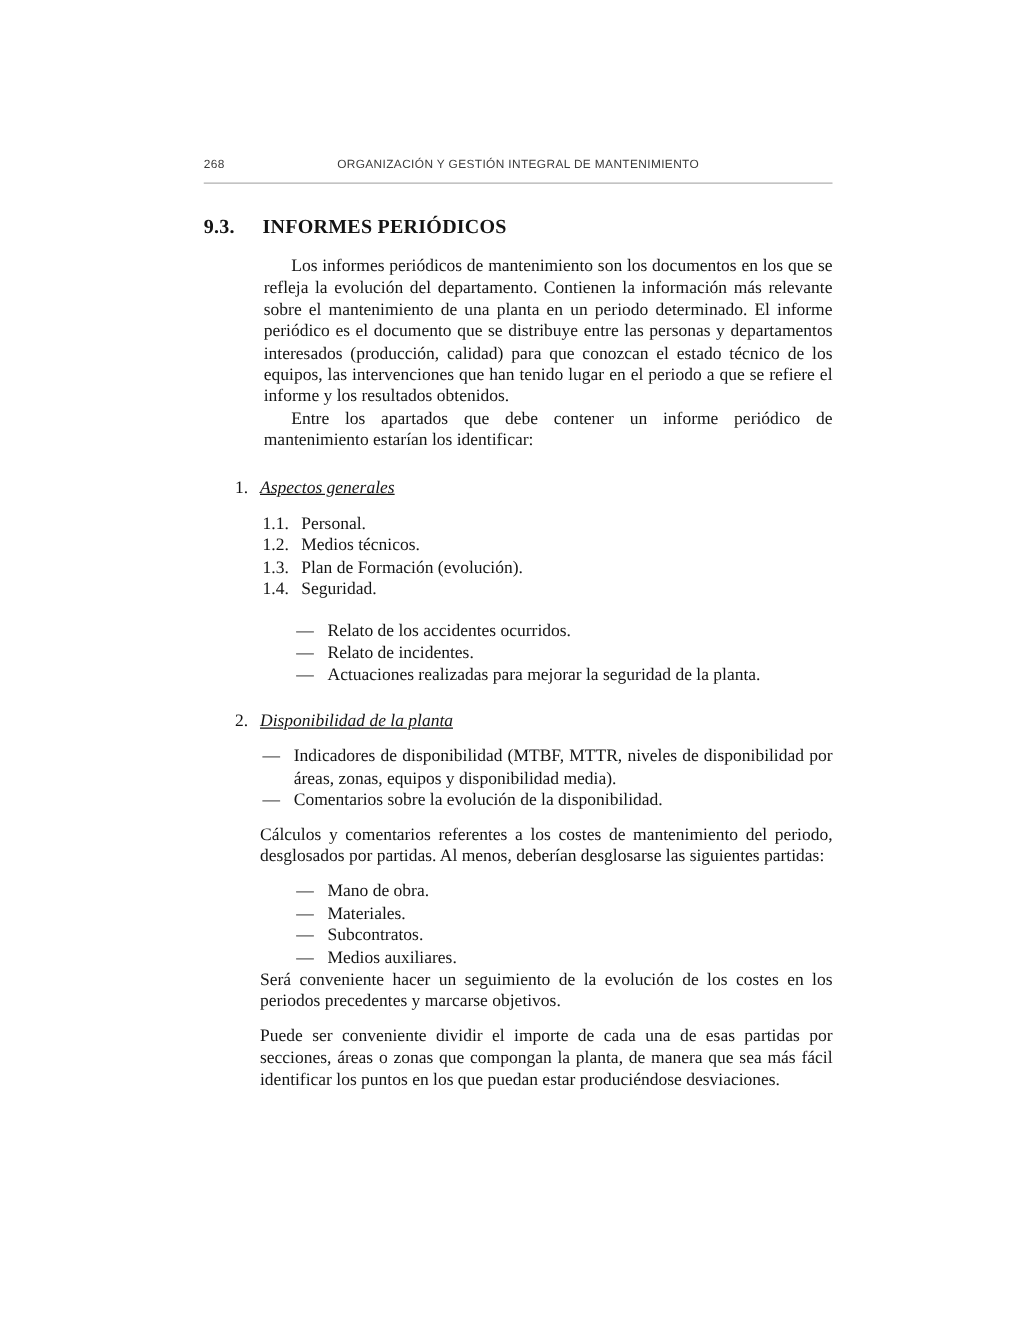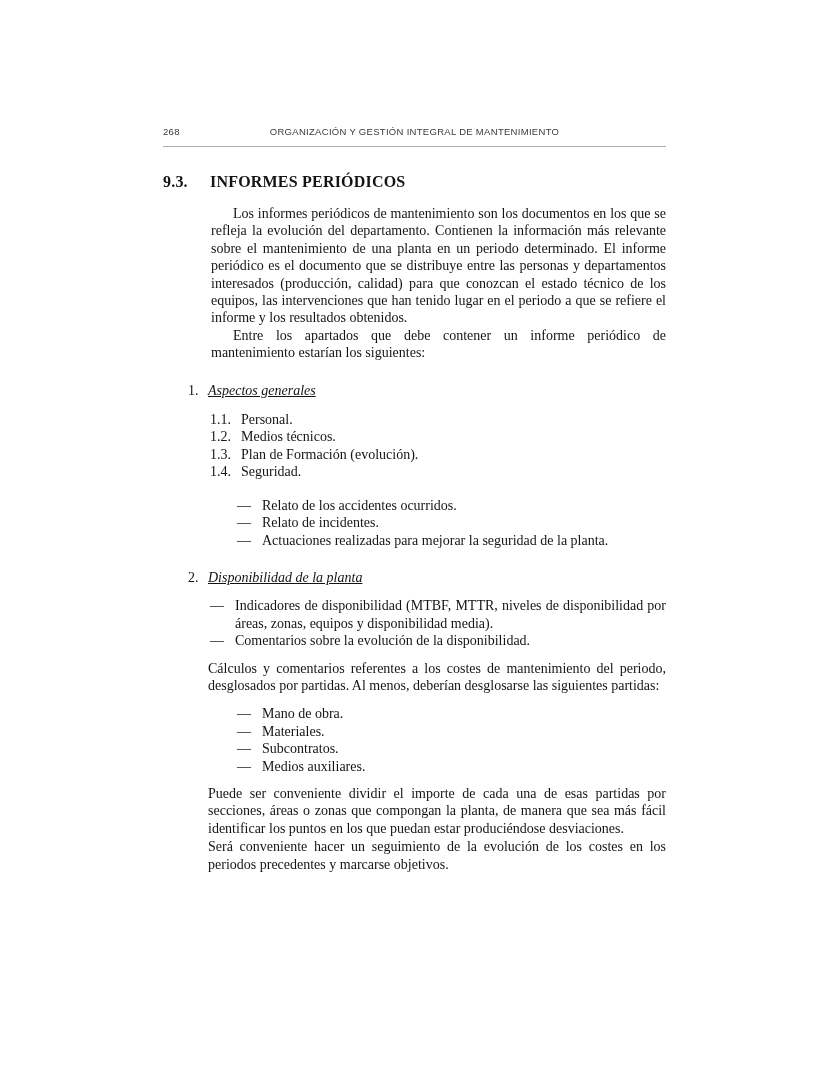--- a/index.html
+++ b/index.html
@@ -96,21 +96,21 @@
     <span class="running-title">ORGANIZACIÓN Y GESTIÓN INTEGRAL DE MANTENIMIENTO</span>
   </header>
   <hr class="header-rule">
 
   <h1 class="section-heading">
     <span class="sec-num">9.3.</span>
     <span class="sec-title">INFORMES PERIÓDICOS</span>
   </h1>
 
   <p class="body-para indent">Los informes periódicos de mantenimiento son los documentos en los que se refleja la evolución del departamento. Contienen la información más relevante sobre el mantenimiento de una planta en un periodo determinado. El informe periódico es el documento que se distribuye entre las personas y departamentos interesados (producción, calidad) para que conozcan el estado técnico de los equipos, las intervenciones que han tenido lugar en el periodo a que se refiere el informe y los resultados obtenidos.</p>
-  <p class="body-para indent">Entre los apartados que debe contener un informe periódico de mantenimiento estarían los siguientes:</p>
+  <p class="body-para indent">Entre los apartados que debe contener un informe periódico de mantenimiento estarían los identificar:</p>
 
   <div class="list-item">
     <span class="li-num">1.</span><span class="li-title">Aspectos generales</span>
   </div>
   <div class="subitems">
     <div class="subitem">
       <span class="sub-num">1.1.</span>
       <span class="sub-text">Personal.</span>
     </div>
     <div class="subitem">
@@ -167,16 +167,16 @@
     </div>
     <div class="dash-item">
       <span class="dash-mark">—</span>
       <span class="dash-text">Subcontratos.</span>
     </div>
     <div class="dash-item">
       <span class="dash-mark">—</span>
       <span class="dash-text">Medios auxiliares.</span>
     </div>
   </div>
+  <p class="item-para tight">Será conveniente hacer un seguimiento de la evolución de los costes en los periodos precedentes y marcarse objetivos.</p>
   <p class="item-para">Puede ser conveniente dividir el importe de cada una de esas partidas por secciones, áreas o zonas que compongan la planta, de manera que sea más fácil identificar los puntos en los que puedan estar produciéndose desviaciones.</p>
-  <p class="item-para tight">Será conveniente hacer un seguimiento de la evolución de los costes en los periodos precedentes y marcarse objetivos.</p>
 
 </div>
 
 </body></html>

